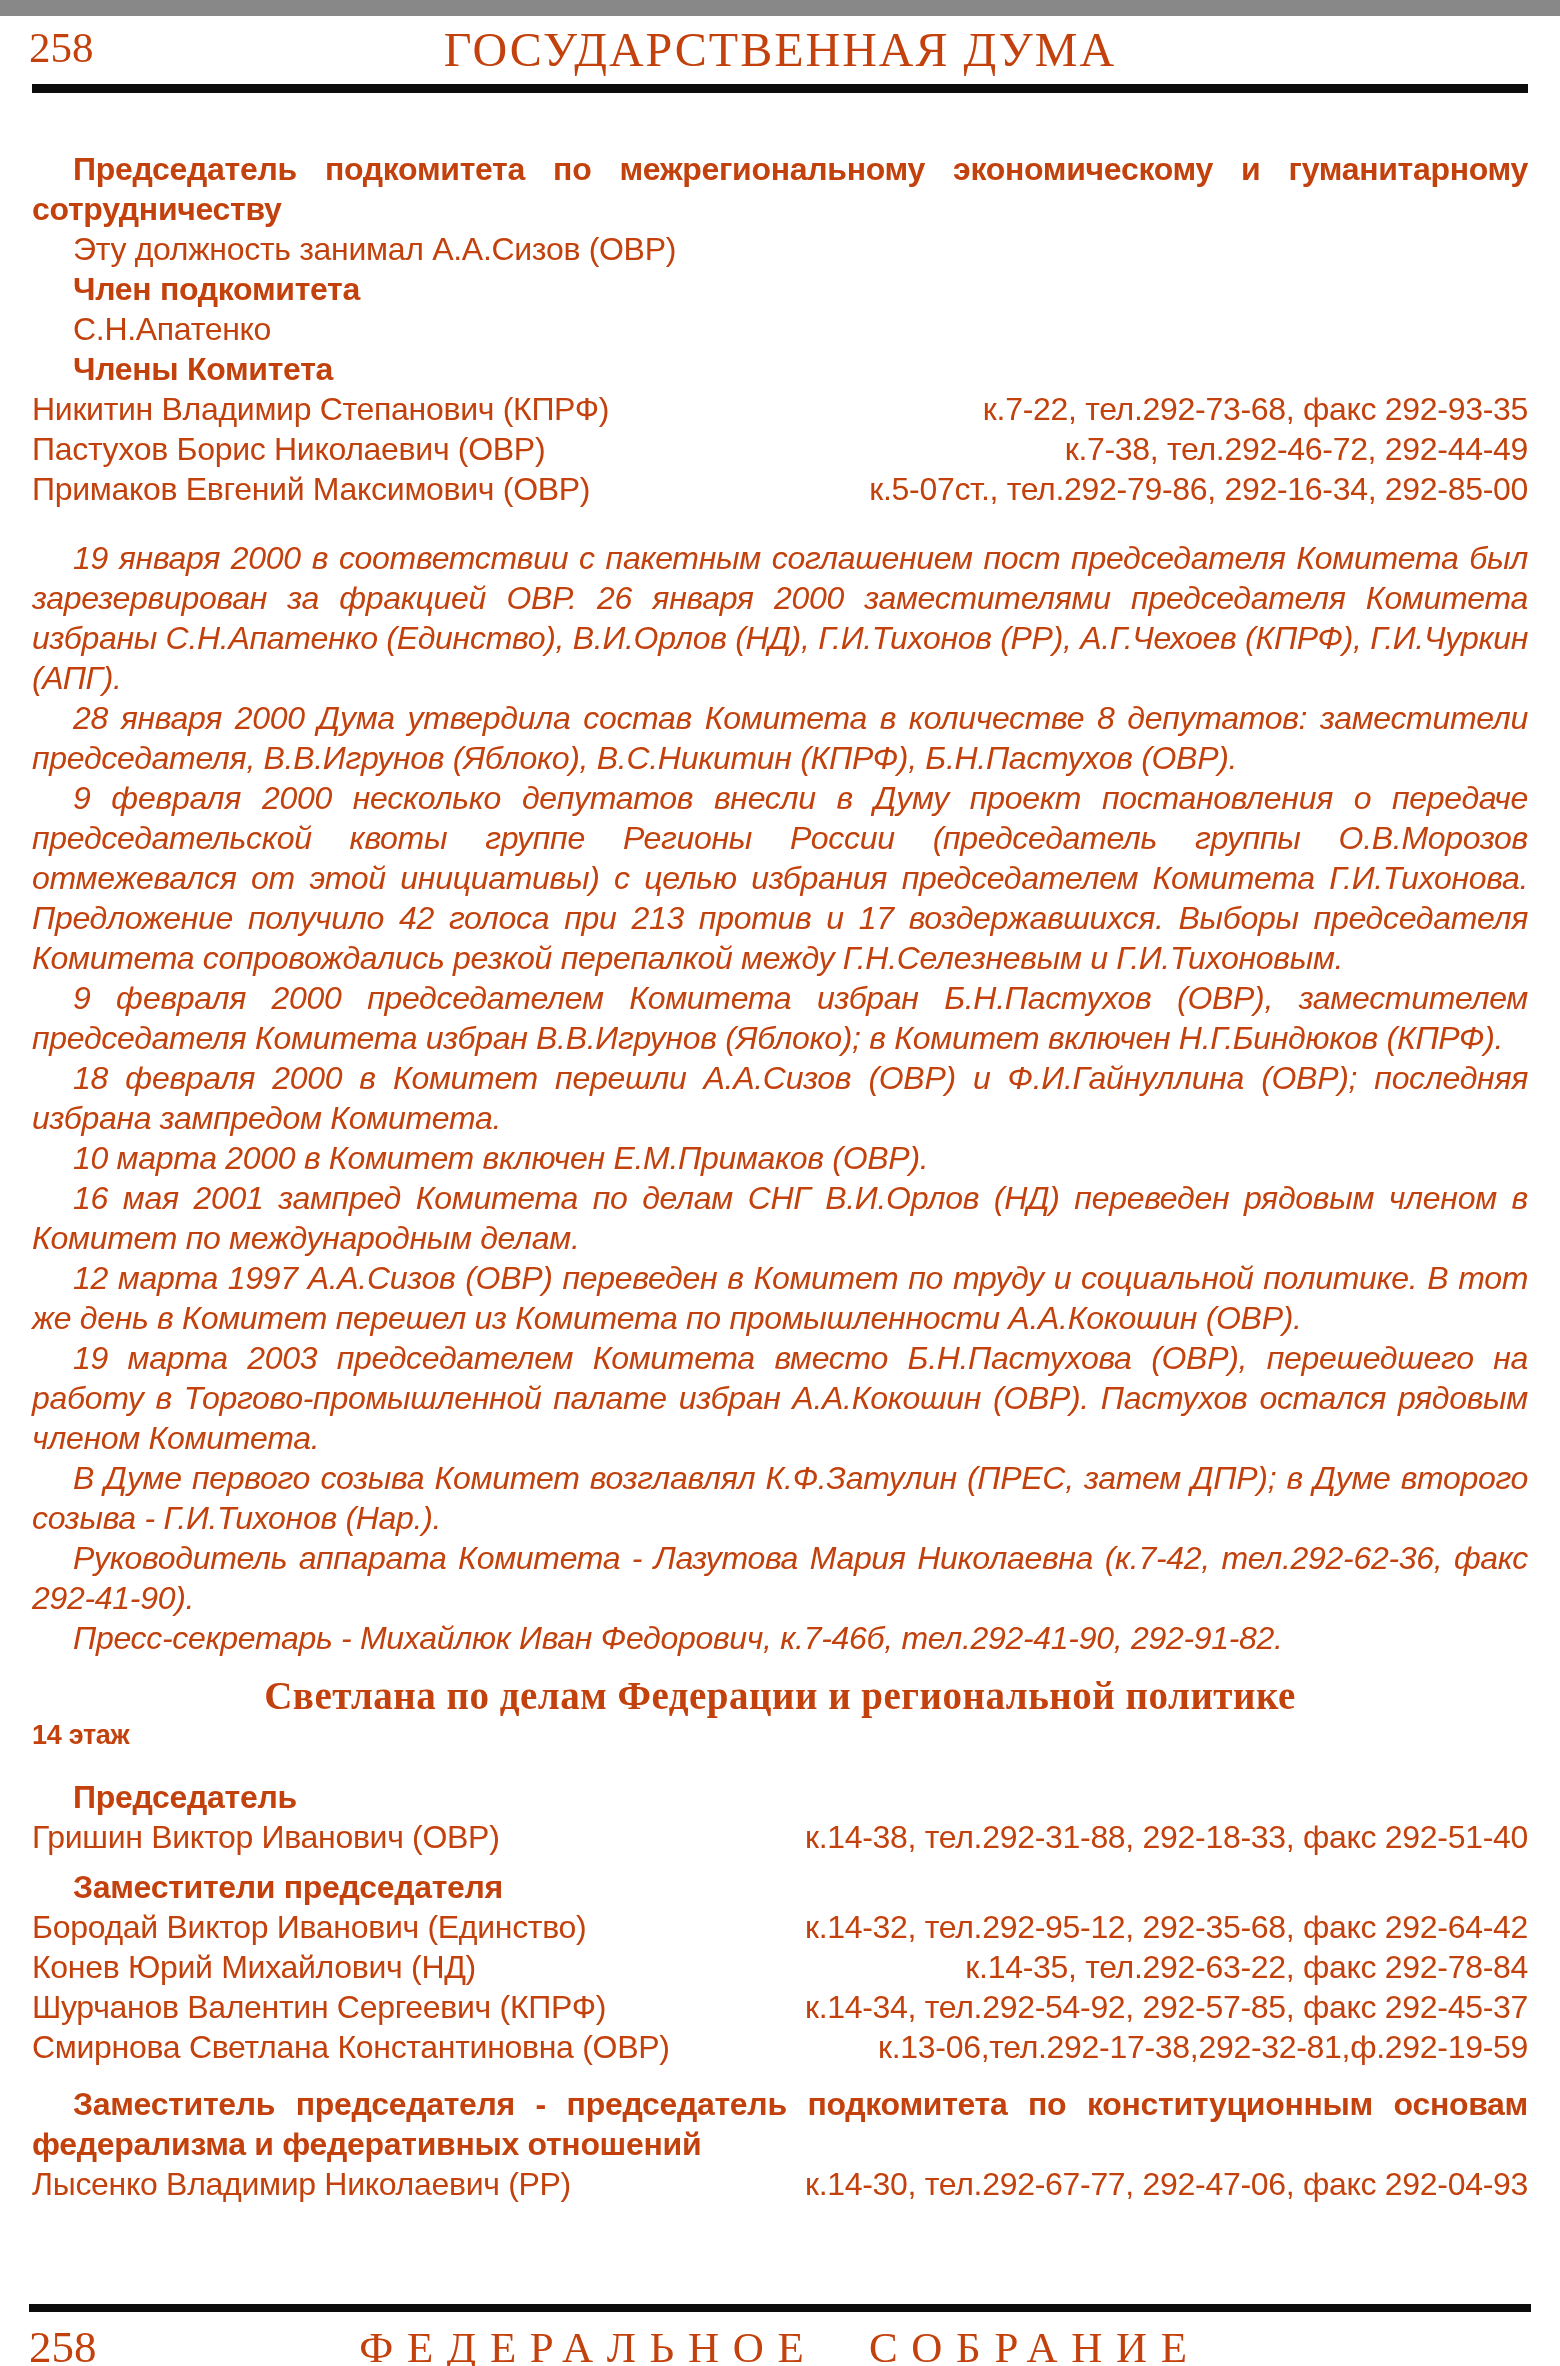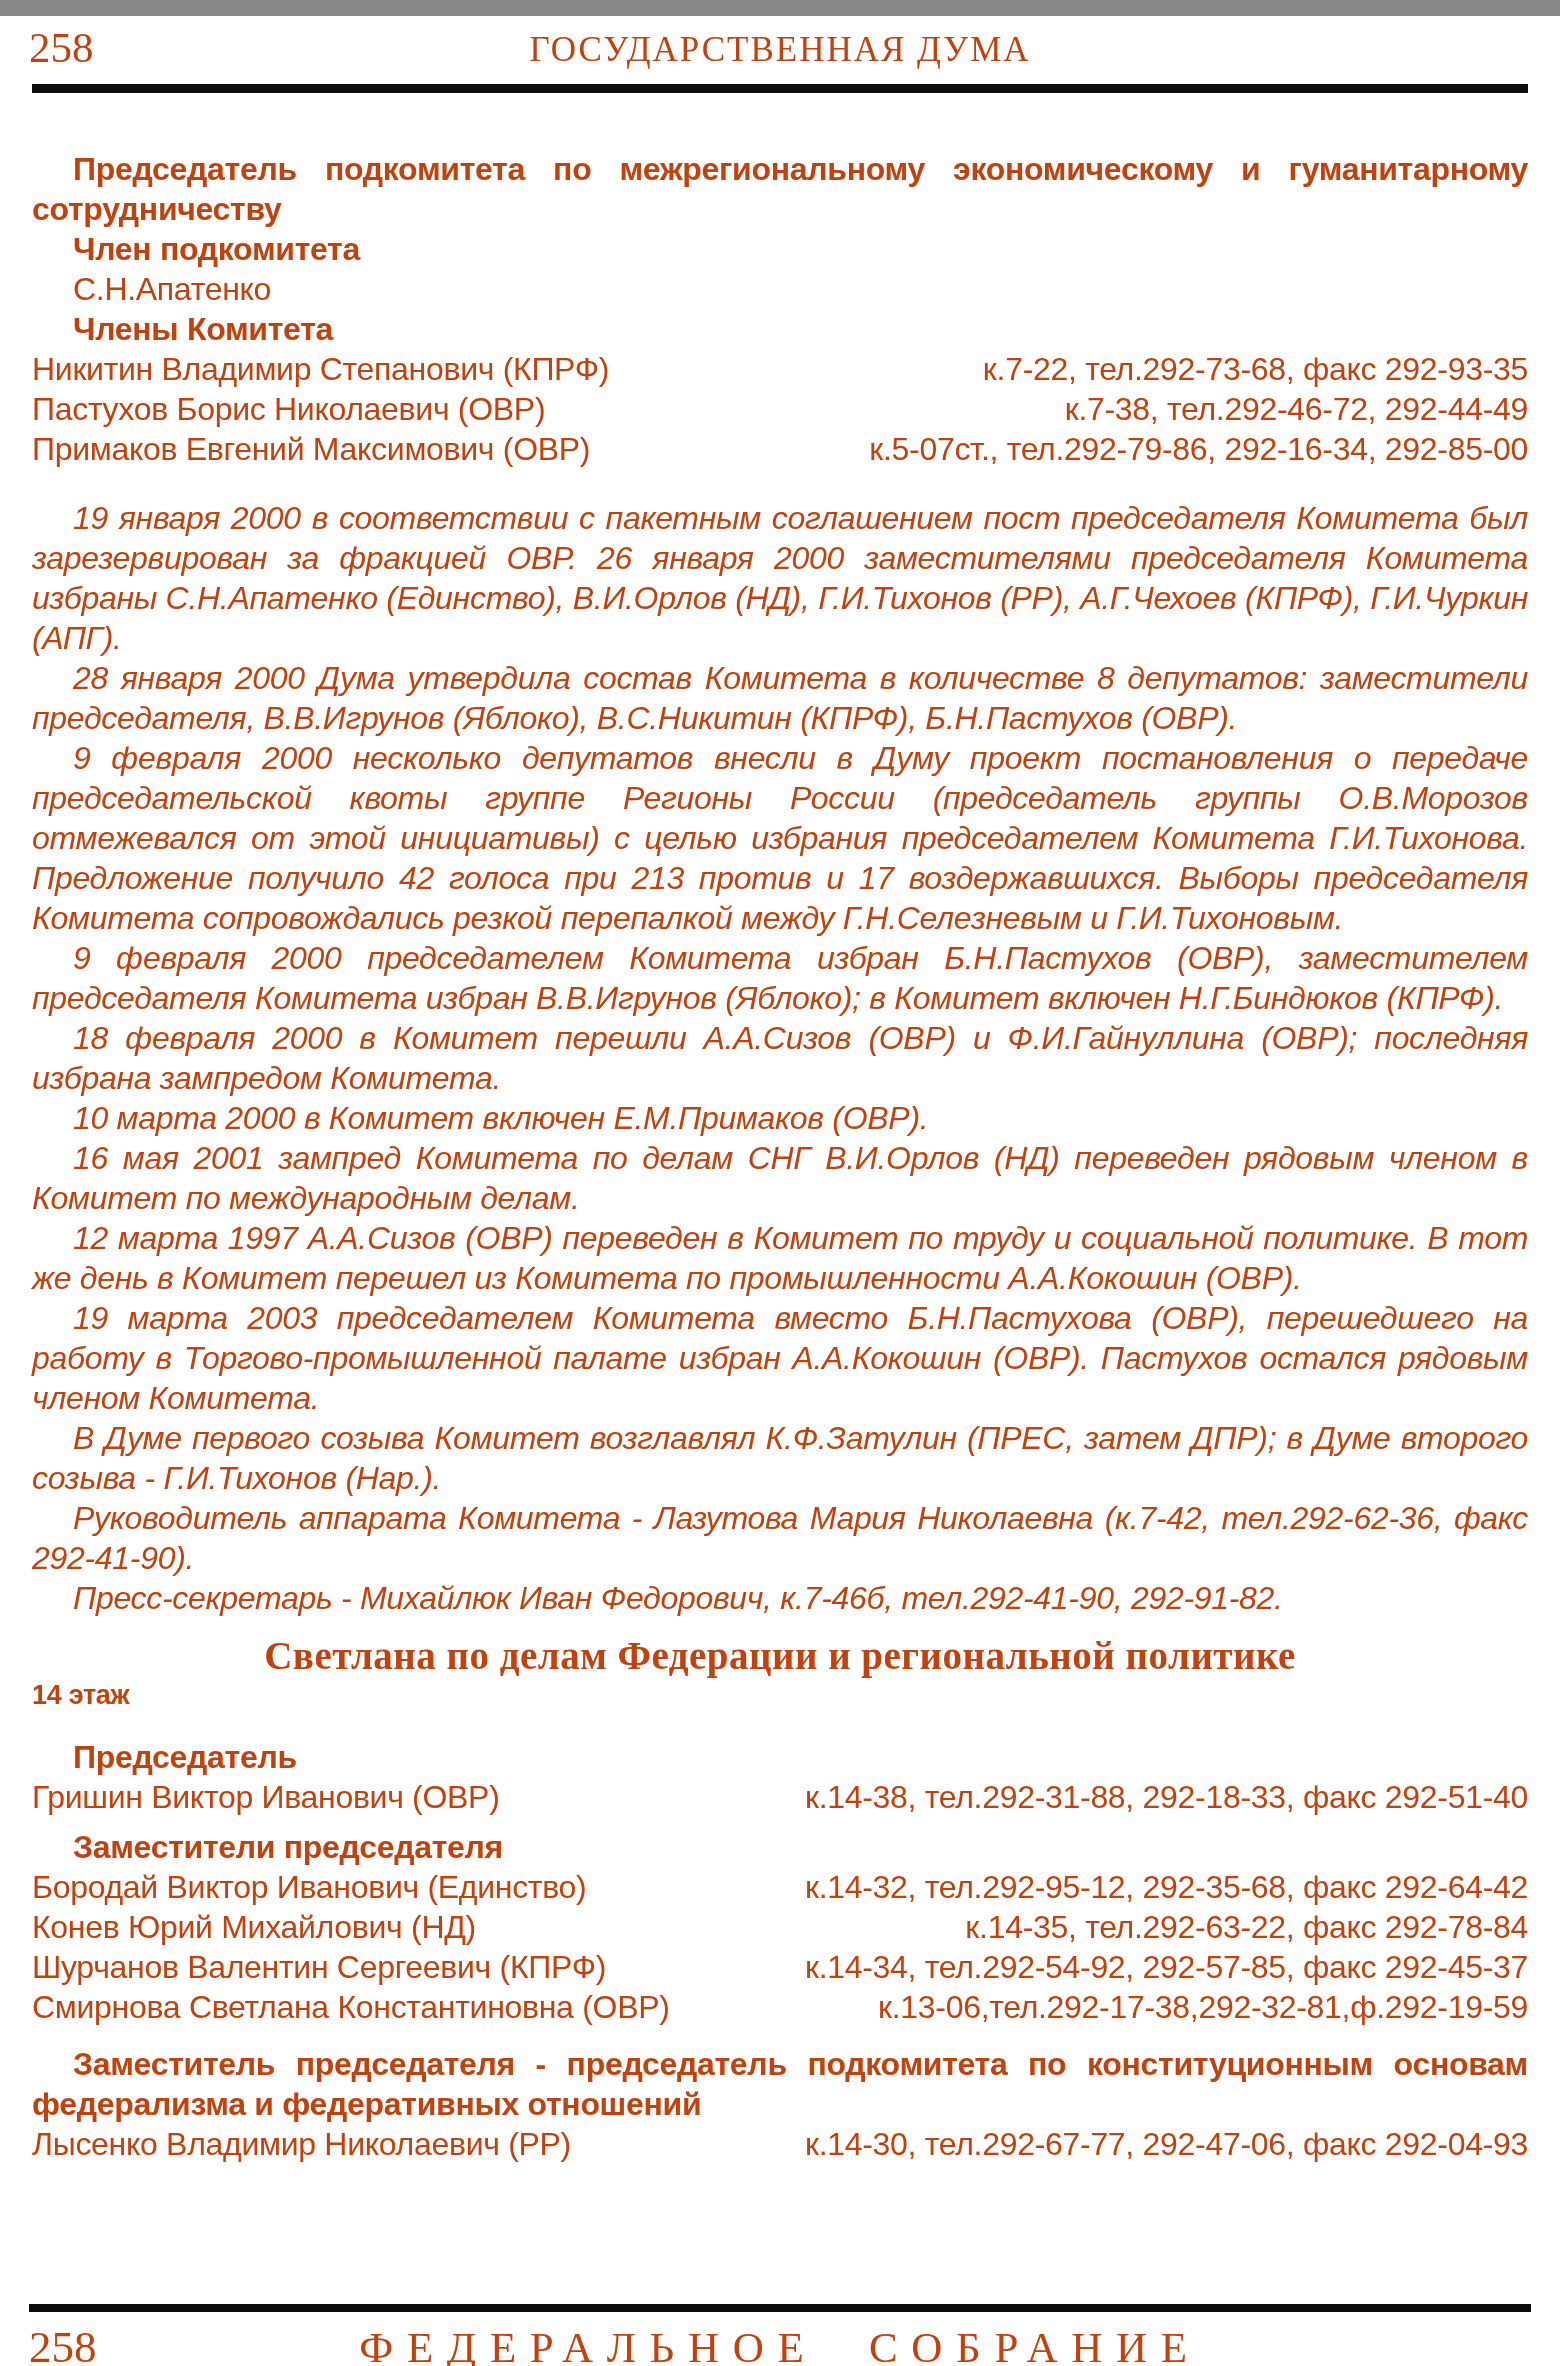--- a/index.html
+++ b/index.html
@@ -17,21 +17,21 @@
   
   .header { position: relative; padding: 9.8px 32px 0 32px; }
   .pagenum-top {
     position: absolute; left: 29px; top: 7.8px;
     font-family: "Liberation Serif", serif;
     font-size: 43px; line-height: 47px;
   }
   .header-title {
     text-align: center;
     font-family: "Liberation Serif", serif;
-    font-size: 35px; line-height: 47px;
+    font-size: 48px; line-height: 47px;
     letter-spacing: 2px;
     font-weight: 400;
   }
   .rule {
     height: 8.8px; background: #0c0c0c;
     margin: 11.7px 0 0 0;
   }
 
   
   .content {
@@ -103,20 +103,21 @@
 
   <div class="header">
     <span class="pagenum-top">258</span>
     <div class="header-title">ГОСУДАРСТВЕННАЯ ДУМА</div>
     <div class="rule"></div>
   </div>
 
   <div class="content">
 
     <p class="p bh">Председатель подкомитета по межрегиональному экономическому и гуманитарному сотрудничеству</p>
+    <p class="p">Эту должность занимал А.А.Сизов (ОВР)</p>
     <p class="p bh">Член подкомитета</p>
     <p class="p">С.Н.Апатенко</p>
     <p class="p bh">Члены Комитета</p>
 
     <div class="members">
 
         <div class="row">
           <span class="name">Никитин Владимир Степанович (КПРФ)</span>
           <span class="contact">к.7-22, тел.292-73-68, факс 292-93-35</span>
         </div>

